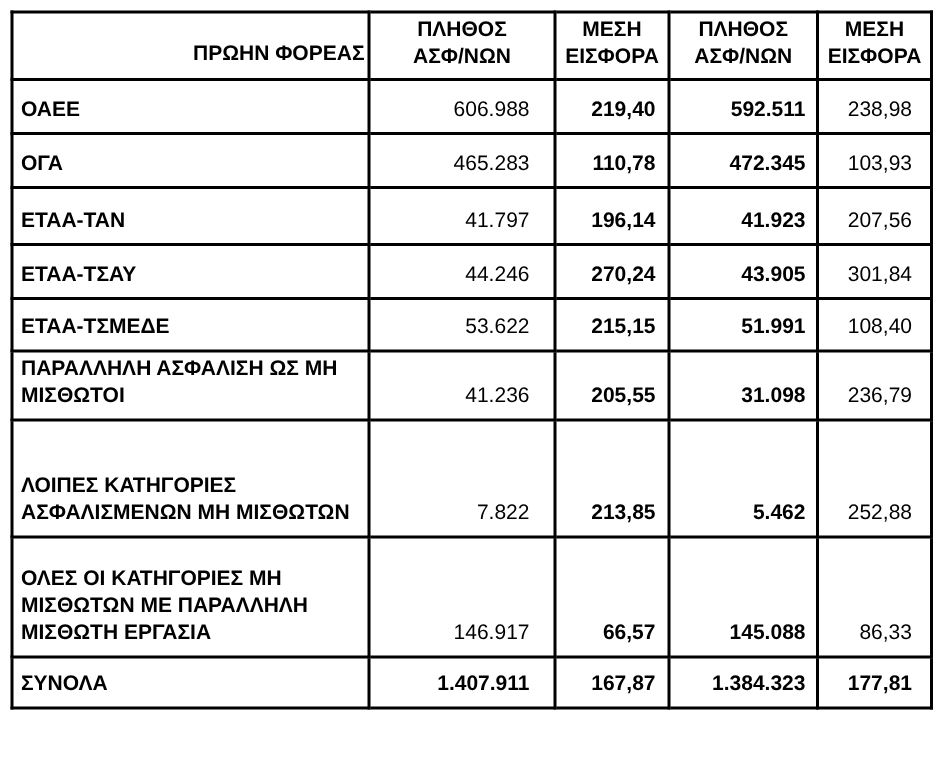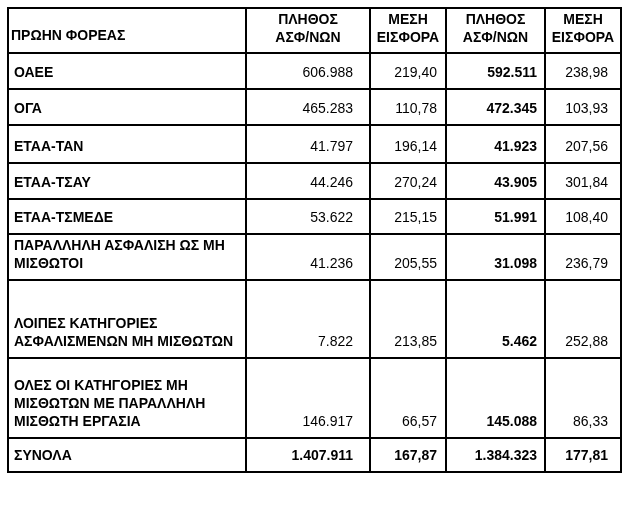--- a/index.html
+++ b/index.html
@@ -31,38 +31,38 @@
     font-weight: bold;
     padding: 2px 2px 6px 2px;
   }
   .sub-header {
     text-align: center;
     font-weight: bold;
     white-space: pre-line;
     padding: 2px 2px 5px 2px;
   }
   .rowgroup-header {
-    text-align: left;
+    text-align: right;
     font-weight: bold;
     padding: 2px 2px 7px 2px;
   }
   td.lbl {
     text-align: left;
     font-weight: bold;
     white-space: pre-line;
     padding: 2px 2px 6px 5px;
     border-radius: 18px;
   }
   td.num {
     text-align: right;
     font-weight: normal;
     padding: 2px 0 6px 0;
   }
   td.num.pr1 { padding-right: 16px; margin-left: 48px; }
-  td.num.pr2 { padding-right: 8px;  }
+  td.num.pr2 { padding-right: 8px; font-weight: bold;  }
   td.num.pr3 { padding-right: 7px; font-weight: bold;  }
   td.num.pr4 { padding-right: 12px; }
   tr.total-row td { font-weight: bold; }
 </style>
 </head>
 <body>
 
 <table class="main-table">
   <colgroup>
     <col style="width:238px">

